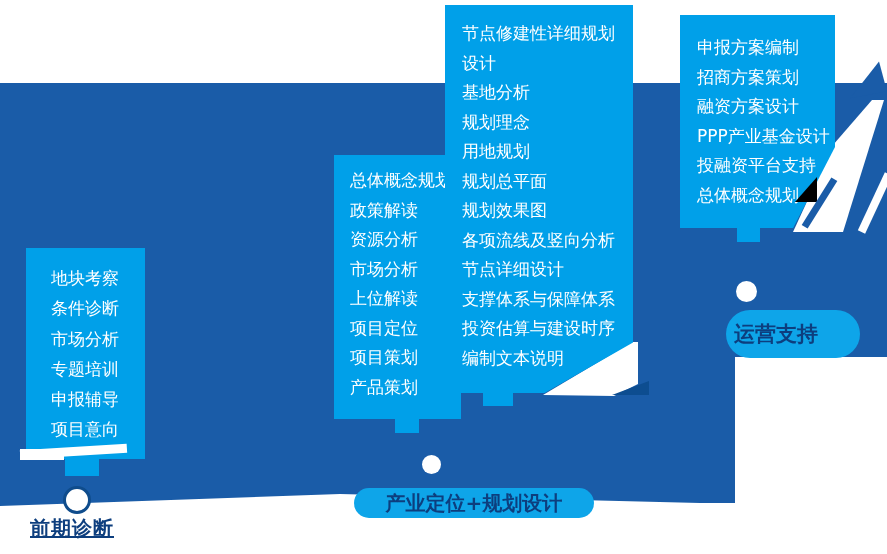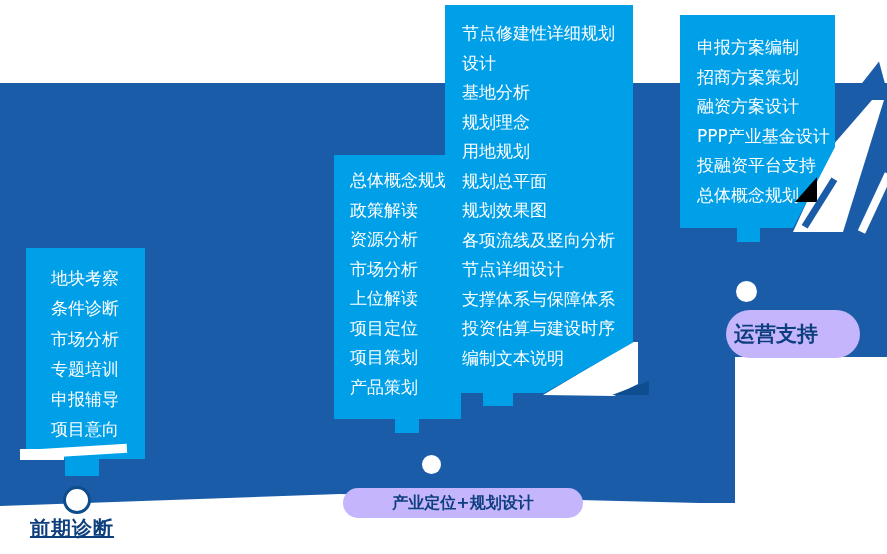--- a/index.html
+++ b/index.html
@@ -48,23 +48,23 @@
   .notch2{left:395px;top:418px;width:24px;height:15px;}
   .notch3{left:483px;top:392px;width:30px;height:14px;}
   .notch4{left:737px;top:227px;width:23px;height:15px;}
   
   .dot{background:#ffffff;border-radius:50%;z-index:5;}
   .dot-ring{left:63px;top:486px;width:22px;height:22px;border:3px solid #0f4c8c;box-sizing:content-box;}
   .dot2{left:422px;top:455px;width:19px;height:19px;}
   .dot3{left:736px;top:281px;width:21px;height:21px;}
   .phase-label{color:#0d3e7e;font-weight:bold;z-index:5;}
   .label1{left:30px;top:515px;font-size:20px;letter-spacing:1px;text-decoration:underline;}
-  .pill{background:#c4b5fd;z-index:5;display:flex;align-items:center;}
-  .pill2{left:343px;top:488px;width:240px;height:30px;border-radius:15px;justify-content:center;
-    font-size:16px;}
+  .pill{background:#0ea5e9;z-index:5;display:flex;align-items:center;}
+  .pill2{left:354px;top:488px;width:240px;height:30px;border-radius:15px;justify-content:center;
+    font-size:20px;}
   .pill3{left:726px;top:310px;width:134px;height:48px;border-radius:24px;padding-left:8px;
     box-sizing:border-box;font-size:21px;}
 </style>
 </head>
 <body>
 
 <div id="stage">
 
   <div class="abs band"></div>
   <div class="abs arrowhead"></div>

